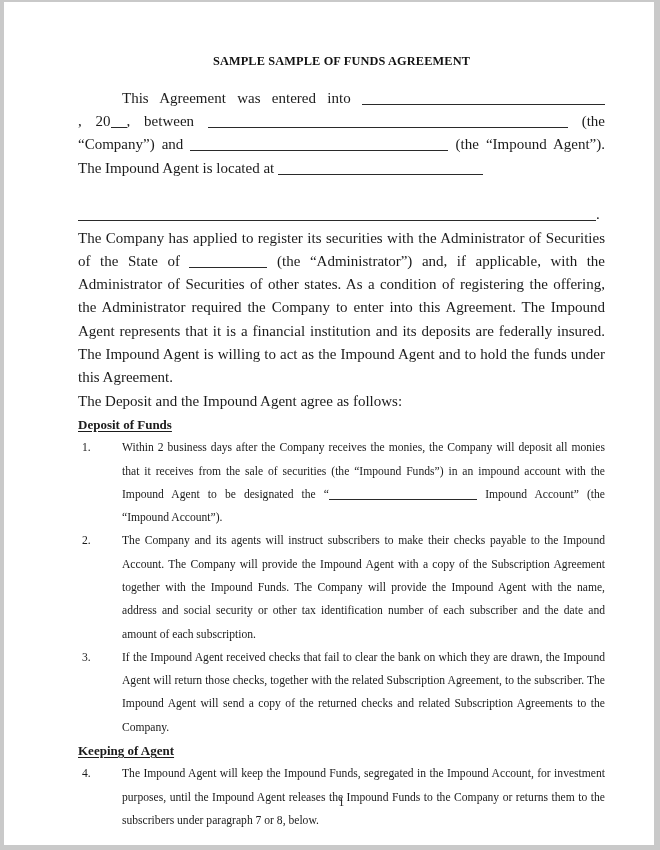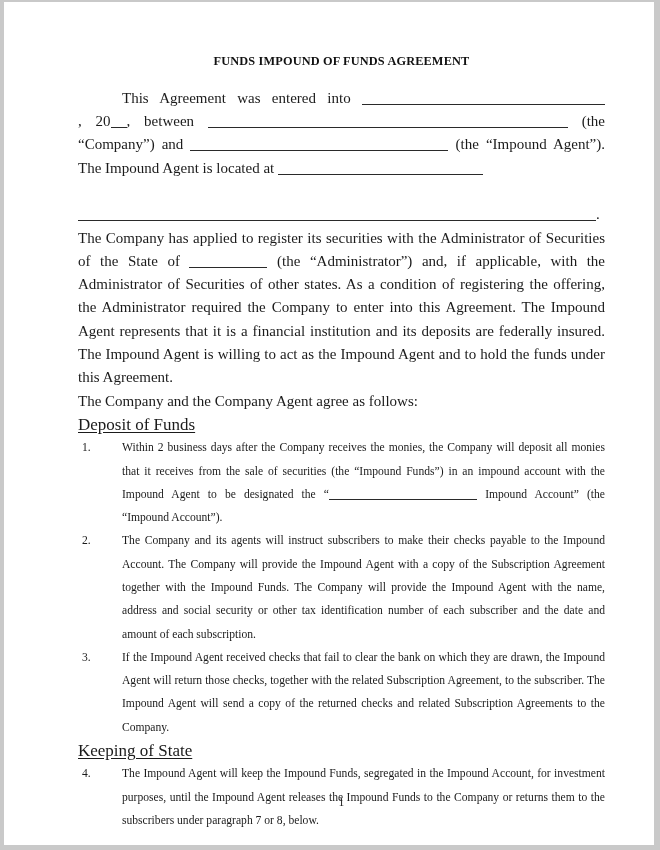--- a/index.html
+++ b/index.html
@@ -56,24 +56,25 @@
     margin: 0;
     hyphens: none;
   }
   .para + .para {
     margin-top: 0;
   }
   .indent-first {
     text-indent: 44px;
   }
   .section-head {
-    font-size: 17px;
+    font-size: 13px;
     line-height: 23.3px;
     color: #1b1b1b;
     margin: 0;
+    font-weight: bold;
   }
   .section-head span.u {
     text-decoration: underline;
     text-underline-offset: 1.5px;
   }
   .list-item {
     position: relative;
     font-size: 11.6px;
     line-height: 23.3px;
     color: #1b1b1b;
@@ -115,41 +116,41 @@
     color: #1b1b1b;
   }
 </style>
 </head>
 <body>
 
 <div id="page-shell">
   <div id="page">
     <div class="content">
 
-      <h1 class="doc-title">FUNDS IMPOUND OF FUNDS AGREEMENT</h1>
+      <h1 class="doc-title">SAMPLE SAMPLE OF FUNDS AGREEMENT</h1>
 
       <p class="para indent-first"><span>This Agreement was entered into</span> <span class="blank b-date"></span><span class="nowrap"><span>, 20</span><span class="blank b-under"></span><span>,</span></span> <span>between</span> <span class="blank b-company"></span> <span>(the “Company”) and</span> <span class="blank b-agent"></span> <span>(the “Impound Agent”).  The Impound Agent is</span> <span>located at</span> <span class="blank b-located"></span></p>
 
       <div class="gap-line"></div>
 
       <p class="para"><span class="blank b-full"></span><span>.</span></p>
 
       <p class="para"><span>The Company has applied to register its securities with the Administrator of Securities of the State of</span> <span class="blank b-admin"></span> <span>(the “Administrator”) and, if applicable, with the Administrator of Securities of other states.  As a condition of registering the offering, the Administrator required the Company to enter into this Agreement.  The Impound Agent represents that it is a financial institution and its deposits are federally insured.  The Impound Agent is willing to act as the Impound Agent and to hold the funds under this Agreement.</span></p>
 
-      <p class="para">The Company and the Company Agent agree as follows:</p>
+      <p class="para">The Deposit and the Impound Agent agree as follows:</p>
 
       <p class="section-head"><span class="u">Deposit of Funds</span></p>
 
       <p class="list-item"><span class="num">1.</span><span>Within 2 business days after the Company receives the monies, the Company will deposit all monies that it receives from the sale of securities (the “Impound Funds”) in an impound account with the Impound Agent to be designated the “</span><span class="blank b-acct"></span> <span>Impound Account” (the “Impound Account”).</span></p>
 
       <p class="list-item"><span class="num">2.</span><span>The Company and its agents will instruct subscribers to make their checks payable to the Impound Account. The Company will provide the Impound Agent with a copy of the Subscription Agreement together with the Impound Funds.  The Company will provide the Impound Agent with the name, address and social security or other tax identification number of each subscriber and the date and amount of each subscription.</span></p>
 
       <p class="list-item"><span class="num">3.</span><span>If the Impound Agent received checks that fail to clear the bank on which they are drawn, the Impound Agent will return those checks, together with the related Subscription Agreement, to the subscriber.  The Impound Agent will send a copy of the returned checks and related Subscription Agreements to the Company.</span></p>
 
-      <p class="section-head"><span class="u">Keeping of State</span></p>
+      <p class="section-head"><span class="u">Keeping of Agent</span></p>
 
       <p class="list-item"><span class="num">4.</span><span>The Impound Agent will keep the Impound Funds, segregated in the Impound Account, for investment purposes, until the Impound Agent releases the Impound Funds to the Company or returns them to the subscribers under paragraph 7 or 8, below.</span></p>
 
       <div class="footer-num">1</div>
 
     </div>
   </div>
 </div>
 
 </body></html>

